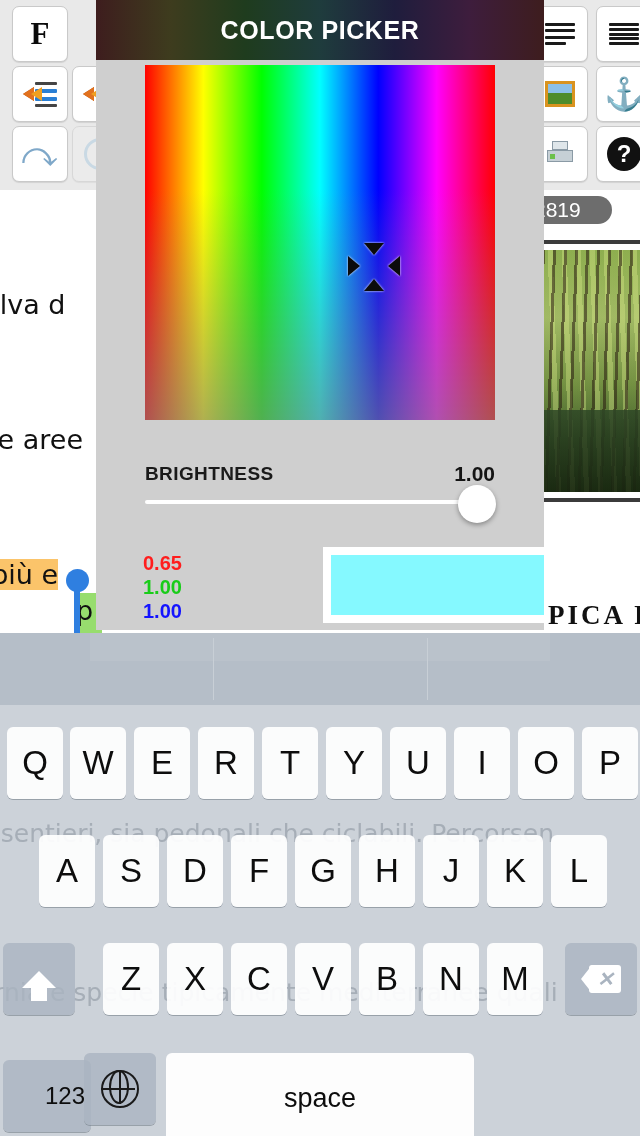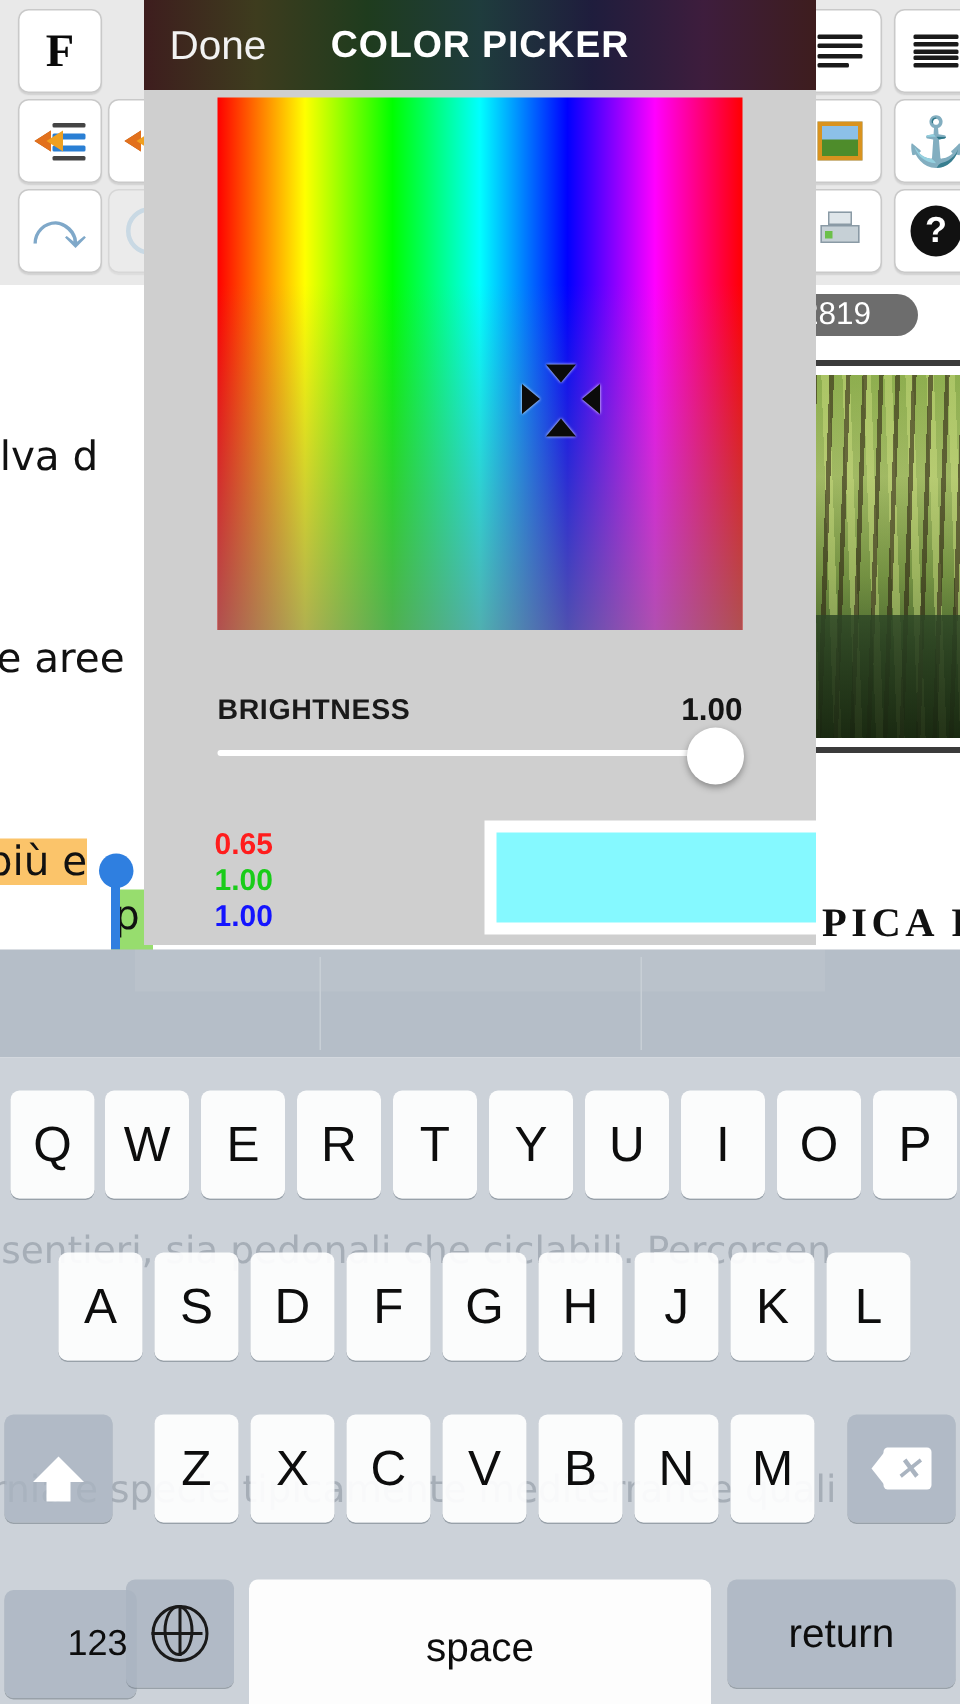--- a/index.html
+++ b/index.html
@@ -288,21 +288,20 @@
           <div class="water"></div>
         </div>
       <div class="rule bot"></div>
     </div>
     <div id="caption">PICA PI</div>
   </div>
 
   <div id="modal">
     <div id="modal-head">
       <div id="modal-title">COLOR PICKER</div>
-      <div id="done-btn">Done</div>
     </div>
 
     <div id="sv-area">
       <div id="sv-shade"></div>
       <div id="cross">
         <i class="t tdown"></i>
         <i class="t tup"></i>
         <i class="t tright"></i>
         <i class="t tleft"></i>
       </div>
@@ -442,18 +441,15 @@
         <span>123</span>
       </div>
     <div class="key fn" style="left:84px;top:348px;width:72px;height:72px;">
       <span class="globe">
           <i></i>
         </span>
     </div>
     <div class="key space" style="left:166px;top:348px;width:308px;height:91px;">
         <span>space</span>
       </div>
-    <div class="key fn ret" style="left:485px;top:348px;width:152px;height:72px;">
-        <span>return</span>
-      </div>
   </div>
 
 </div>
 
 </body></html>

